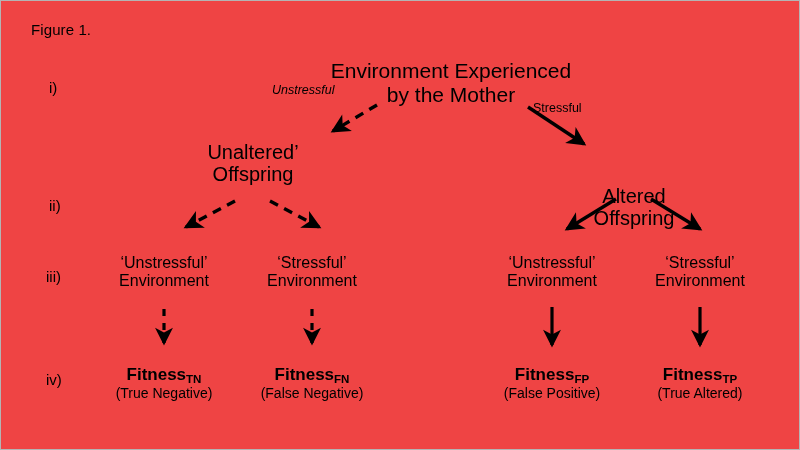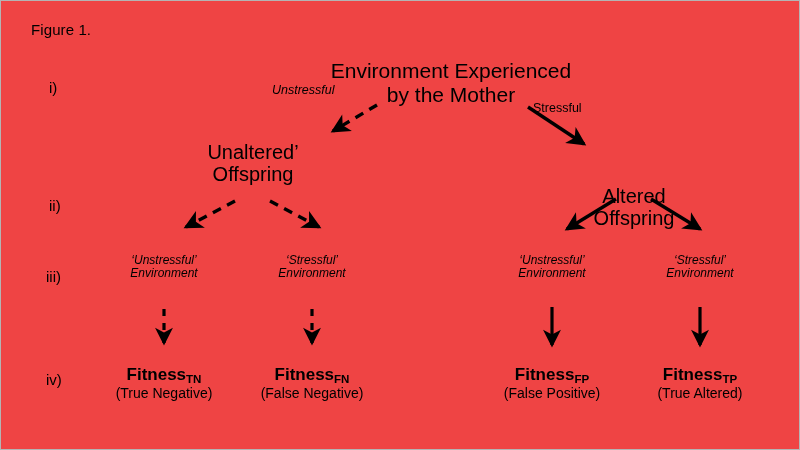--- a/index.html
+++ b/index.html
@@ -42,22 +42,21 @@
     line-height: 1.12;
     white-space: nowrap;
   }
   .node-title {
     font-size: 21px;
   }
   .node-level2 {
     font-size: 20px;
   }
   .node-level3 {
-    font-size: 12px;
-    font-style: italic;
+    font-size: 16px;
   }
 
   
   .edge-label {
     font-size: 12.5px;
     white-space: nowrap;
   }
 
   
   .fitness {

